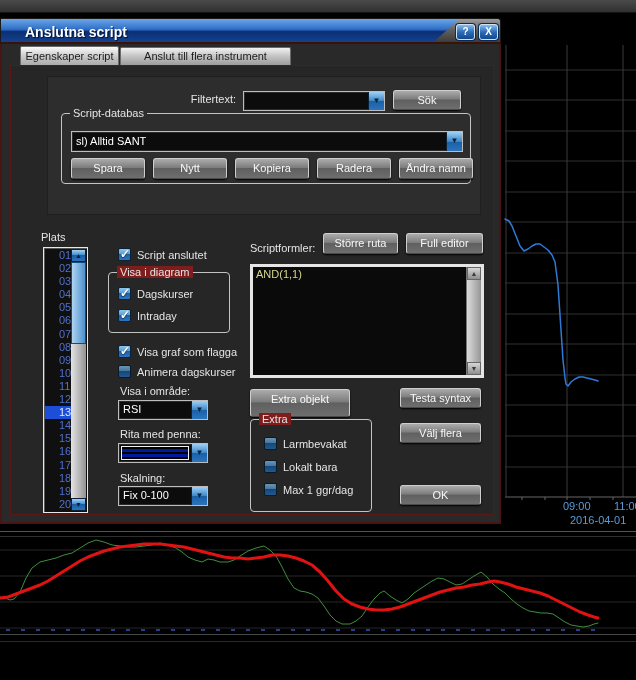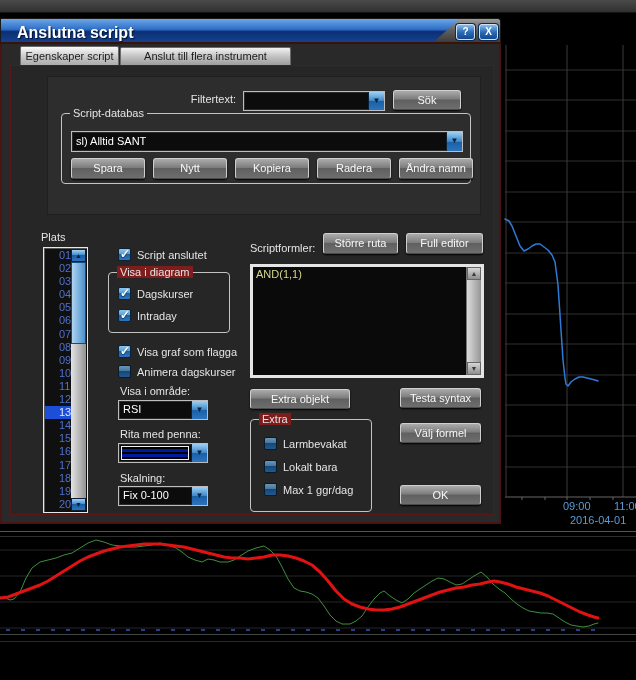--- a/index.html
+++ b/index.html
@@ -20,21 +20,21 @@
   .hline { position:absolute; left:0; width:636px; height:1px; }
 
   
   #dialog { position:absolute; left:0; top:18px; width:504px; height:510px; }
   #titlebar { position:absolute; left:0; top:0; width:501px; height:26px;
     background:linear-gradient(#9c9c9c,#5e5e5e 50%,#3c3c3c);
     border:1px solid #1a1a1a; border-bottom:2px solid #3a1206; border-radius:3px 3px 0 0; }
   #title-blue { position:absolute; left:0; top:0; height:100%; width:458px;
     background:linear-gradient(180deg,#6aa6e8 0%,#2f6ec6 45%,#0b2f74 55%,#15418f 100%);
     clip-path:polygon(0 0,100% 0,94.5% 100%,0 100%); }
-  #title-text { position:absolute; left:16px; top:5px; color:#fff; font-size:16px; font-weight:bold;
+  #title-text { position:absolute; left:24px; top:5px; color:#fff; font-size:14px; font-weight:bold;
     text-shadow:1px 1px 1px #001030; }
   .tbtn { position:absolute; top:5px; width:19px; height:16px; border-radius:3px;
     background:linear-gradient(#86bcec,#2d6cb8 50%,#12488f);
     border:1px solid #cfe2f5; box-shadow:0 0 0 1px #0a2a50;
     color:#fff; font-weight:bold; font-size:10px; text-align:center; line-height:14px; cursor:default; }
 
   #dlg-body { position:absolute; left:0; top:26px; width:501px; height:480px;
     background:#292929; border-left:2px solid #4a1414; border-right:2px solid #4a1414;
     border-bottom:2px solid #4a1414; box-shadow:3px 3px 0 rgba(0,0,0,.8); }
 
@@ -311,39 +311,39 @@
       <div class="btn" style="left:395px;top:167px;width:77px;height:21px">Full editor</div>
 
       <div id="formula-box">
         <div id="formula-text">AND(1,1)</div>
         <div id="formula-sb">
           <div class="sb-btn-gray" style="top:0">▲</div>
           <div class="sb-btn-gray" style="bottom:0">▼</div>
         </div>
       </div>
 
-      <div class="btn" style="left:239px;top:323px;width:100px;height:20px">Extra objekt</div>
+      <div class="btn" style="left:239px;top:323px;width:100px;height:28px">Extra objekt</div>
       <div class="btn" style="left:389px;top:322px;width:81px;height:20px">Testa syntax</div>
 
       <div class="group" style="left:239px;top:353px;width:122px;height:93px">
         <div class="legend bg-page">Extra</div>
       </div>
       <div id="larm-rows">
           <div class="cbrow">
             <div class="cb"></div>
             <span>Larmbevakat</span>
           </div>
           <div class="cbrow">
             <div class="cb"></div>
             <span>Lokalt bara</span>
           </div>
           <div class="cbrow">
             <div class="cb"></div>
             <span>Max 1 ggr/dag</span>
           </div>
         </div>
 
-      <div class="btn" style="left:389px;top:357px;width:81px;height:20px">Välj formel</div>
+      <div class="btn" style="left:389px;top:357px;width:81px;height:20px">Välj flera</div>
       <div class="btn" style="left:389px;top:419px;width:81px;height:20px">OK</div>
 
     </div>
   </div>
 </div>
 
 </body></html>

